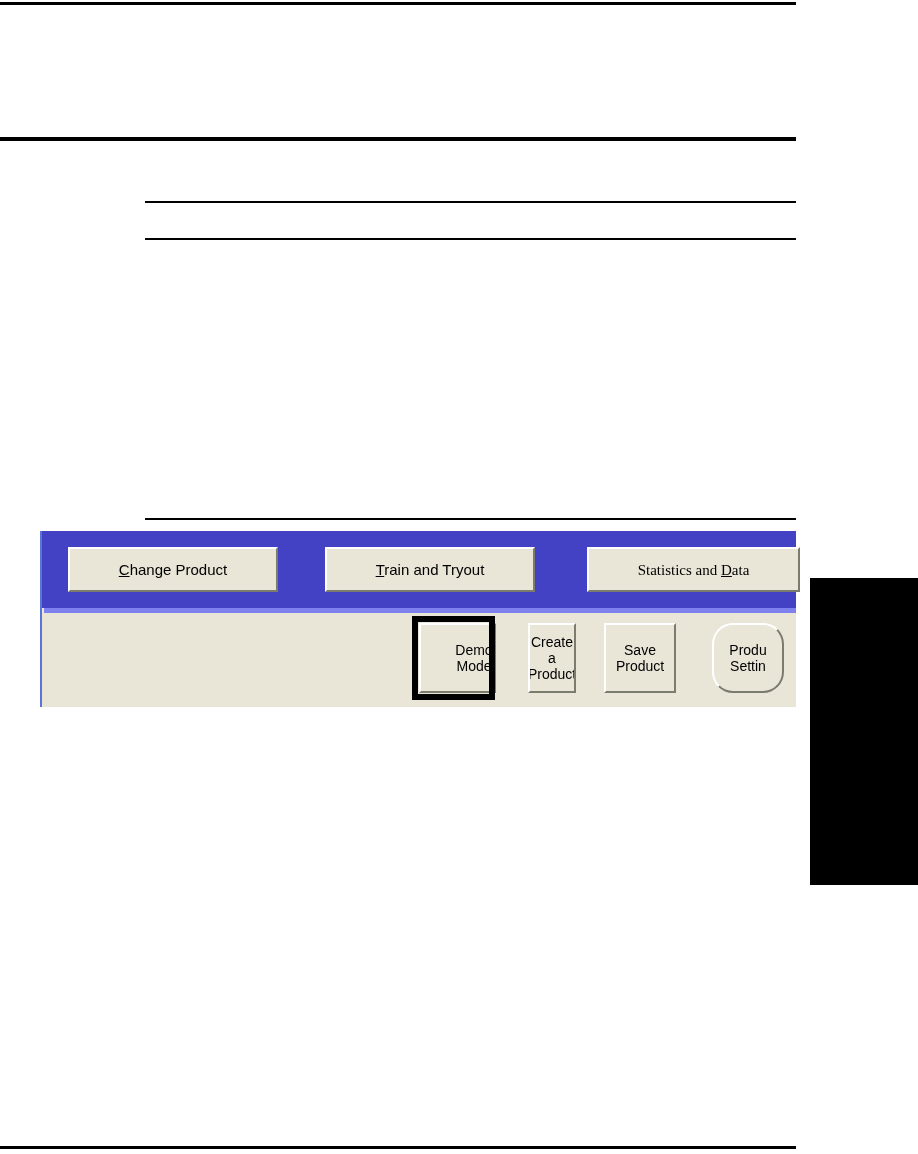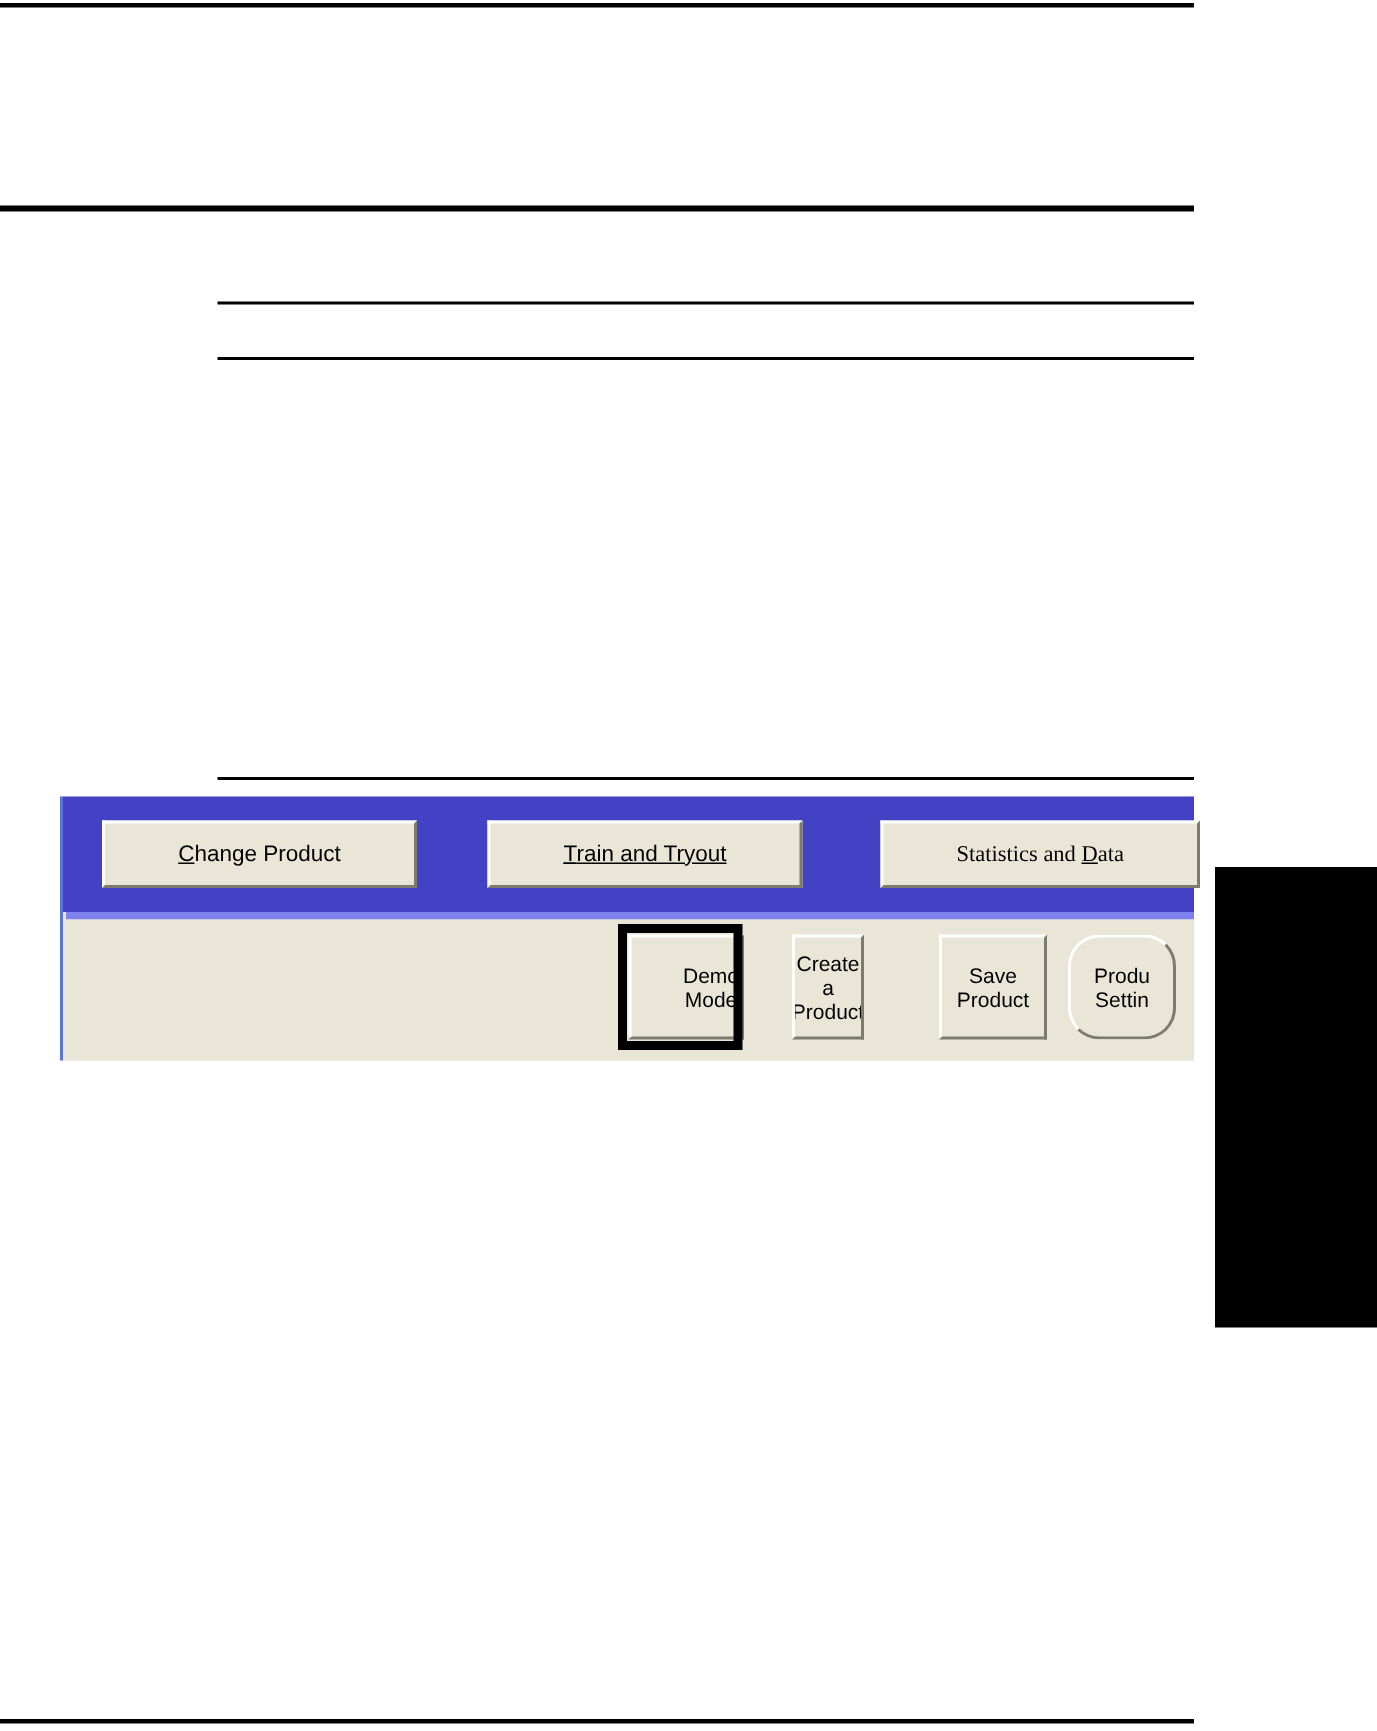--- a/index.html
+++ b/index.html
@@ -95,21 +95,21 @@
     font-size: 14px;
     line-height: 16px;
     letter-spacing: 0px;
     white-space: pre-line;
     overflow: hidden;
     cursor: default;
   }
 
   .nav-btn { top: 16px; height: 45px; font-size: 15px; }
   .nav-btn-change { left: 26px;  width: 210px; }
-  .nav-btn-train  { left: 283px; width: 210px; text-decoration: underline; }
+  .nav-btn-train  { left: 283px; width: 210px; }
   .nav-btn-stats  { left: 545px; width: 213px; font-family: Liberation Serif, serif; }
 
   .accel { text-decoration: underline; }
 
   
   .tool-strip {
     position: absolute;
     left: 0;
     top: 82px;
     width: 100%;
@@ -117,21 +117,21 @@
     background: #e9e6d8;
   }
 
   .tool-btn {
     top: 92px;
     height: 70px;
     font-size: 14px;
   }
   .tool-btn-demo     { left: 377px; width: 77px; padding-left: 33px; }
   .tool-btn-create   { left: 486px; width: 48px; }
-  .tool-btn-save     { left: 584px; width: 72px; }
+  .tool-btn-save     { left: 562px; width: 72px; }
   .tool-btn-settings { left: 670px; width: 72px; border-radius: 21px; }
 
   
   .focus-ring {
     position: absolute;
     left: 370px;
     top: 85px;
     width: 83px;
     height: 84px;
     border: 6px solid #000000;

